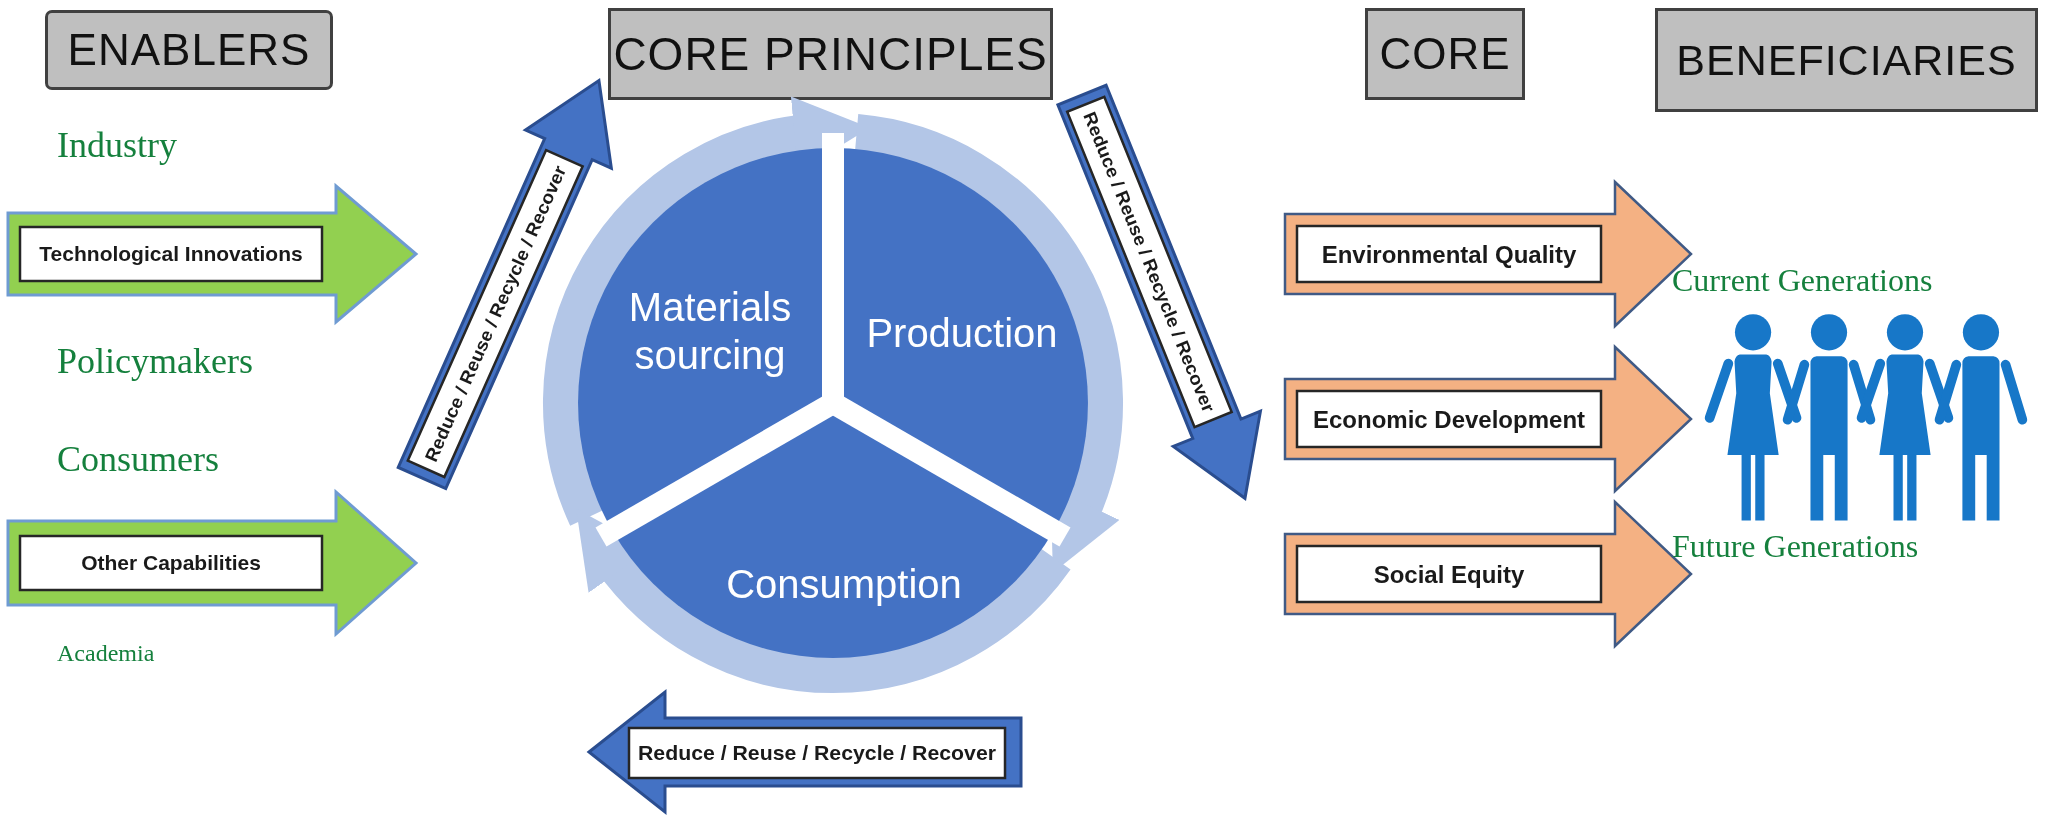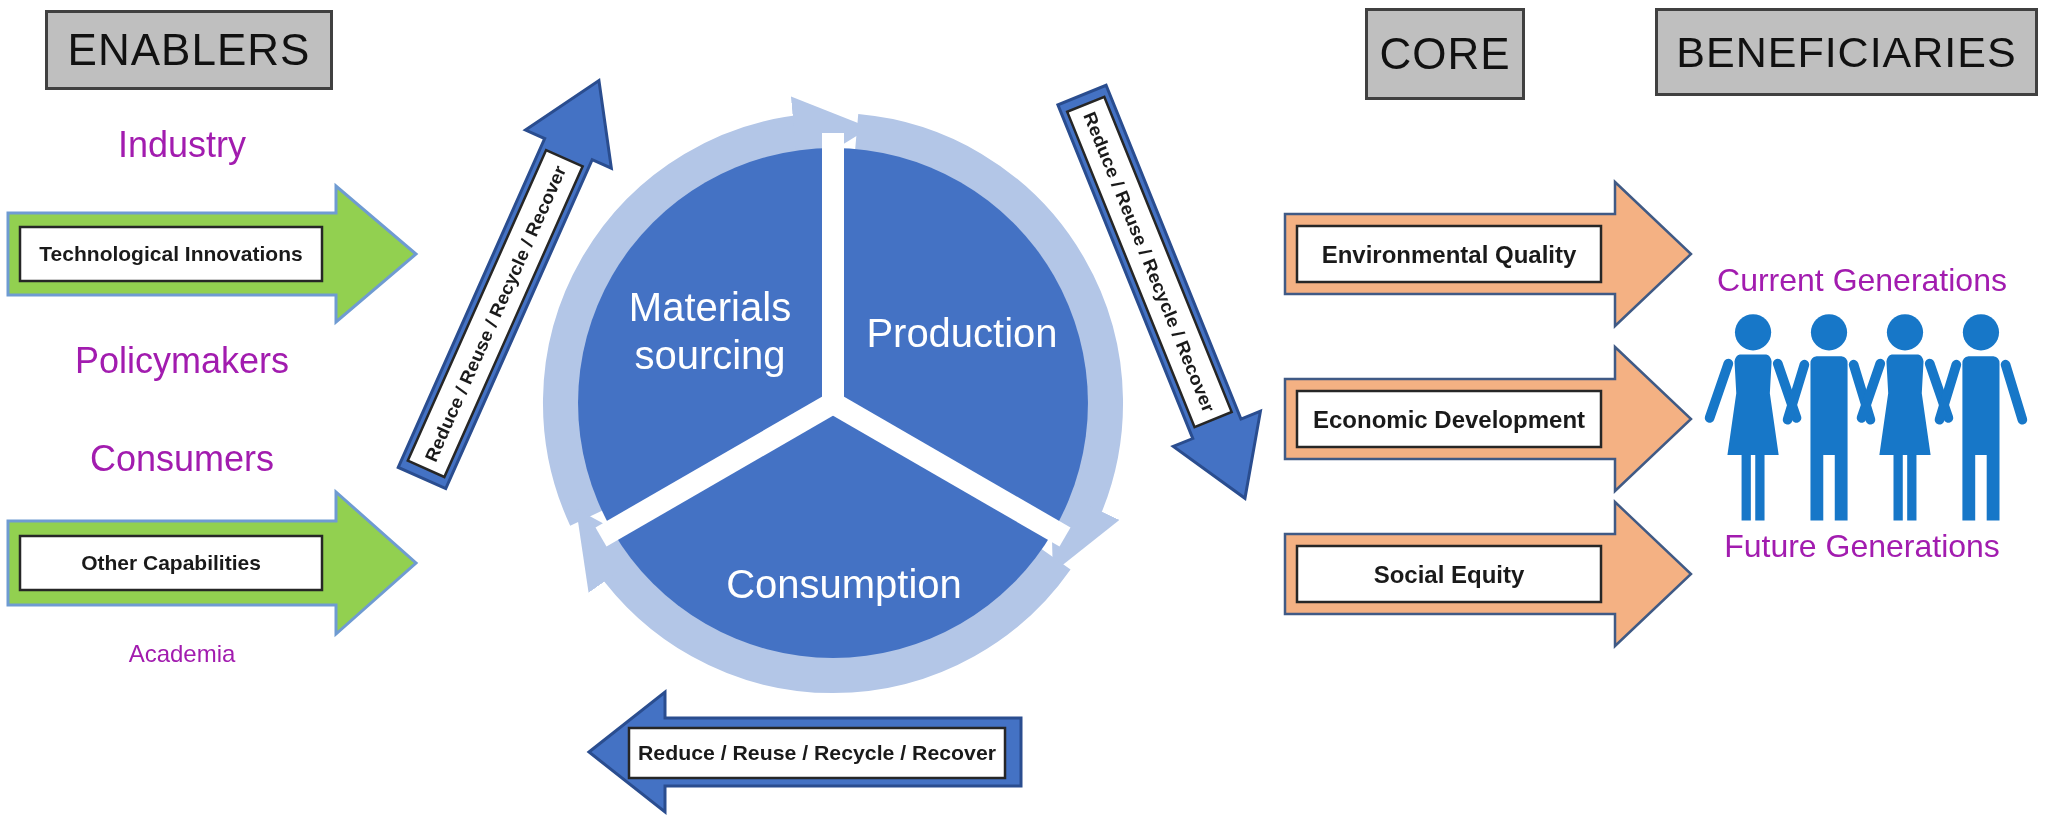--- a/index.html
+++ b/index.html
@@ -1,31 +1,31 @@
 <!DOCTYPE html>
 <html><head>
 <meta charset="utf-8">
 <style>
   html,body{margin:0;padding:0;background:#e8e8e8;}
   .canvas{position:relative;width:2048px;height:832px;background:#ffffff;overflow:hidden;
           font-family:"Liberation Sans", sans-serif;color:#111;}
   .hdr{position:absolute;background:#bfbfbf;border:3px solid #404040;box-sizing:border-box;
        display:flex;align-items:center;justify-content:center;color:#111;letter-spacing:1px;}
-  .plain{position:absolute;text-align:center;color:#a21caf;}
+  .plain{position:absolute;color:#15803d;font-family:Liberation Serif, serif;}
   svg{position:absolute;overflow:visible;}
   .whitebox{fill:#ffffff;stroke:#262626;stroke-width:2.5;}
   .boxlabel{fill:#1a1a1a;font-weight:bold;}
   .pietext{fill:#ffffff;font-size:40px;}
 </style>
 </head>
 <body>
 
 <div class="canvas">
 
-  <div class="hdr" style="left:45px;top:10px;width:288px;height:80px;font-size:44px;">ENABLERS</div>
+  <div class="hdr" style="left:45px;top:10px;width:288px;height:80px;font-size:44px;border-radius:7px;">ENABLERS</div>
 
   <div class="plain" style="left:57px;top:124px;width:250px;font-size:36px;">Industry</div>
 
   <svg style="left:6px;top:183px;" width="412" height="142" viewBox="0 0 412 142">
     <polygon points="2,30 330,30 330,3 410,71 330,139 330,112 2,112" stroke="#6f9bd2" stroke-width="3" fill="#92d050"></polygon>
     <rect class="whitebox" x="14" y="44" width="302" height="54"></rect>
     <text class="boxlabel" x="165" y="78" text-anchor="middle" font-size="21">Technological Innovations</text>
   </svg>
 
   <div class="plain" style="left:57px;top:340px;width:250px;font-size:36px;">Policymakers</div>
@@ -33,20 +33,21 @@
   <div class="plain" style="left:57px;top:438px;width:250px;font-size:36px;">Consumers</div>
 
   <svg style="left:6px;top:488px;" width="412" height="150" viewBox="0 0 412 150">
     <polygon points="2,33 330,33 330,4 410,75 330,146 330,117 2,117" stroke="#6f9bd2" stroke-width="3" fill="#92d050"></polygon>
     <rect class="whitebox" x="14" y="48" width="302" height="54"></rect>
     <text class="boxlabel" x="165" y="82" text-anchor="middle" font-size="21">Other Capabilities</text>
   </svg>
 
   <div class="plain" style="left:57px;top:640px;width:250px;font-size:24px;">Academia</div>
 
+  <div class="hdr" style="left:608px;top:8px;width:445px;height:92px;font-size:46px;">CORE PRINCIPLES</div>
 
   <svg style="left:528px;top:98px;" width="610" height="610" viewBox="-5 -5 610 610">
     <defs>
       <marker id="cycArrow" viewBox="0 0 10 10" refX="2" refY="5" markerWidth="2" markerHeight="2" orient="auto" markerUnits="strokeWidth">
         <path d="M0,0 L10,5 L0,10 Z" fill="#b3c6e7"></path>
       </marker>
     </defs>
 
     <path d="M54.4,414.6 A271,271 0 0 1 276.4,30" fill="none" stroke-width="38" marker-end="url(#cycArrow)" stroke="#b3c6e7"></path>
     <path d="M323.6,30 A271,271 0 0 1 545.6,414.6" fill="none" stroke-width="38" marker-end="url(#cycArrow)" stroke="#b3c6e7"></path>
@@ -103,21 +104,21 @@
     <rect class="whitebox" x="14" y="48" width="304" height="56"></rect>
     <text x="166" y="85" text-anchor="middle" font-size="24" font-weight="600" fill="#1a1a1a">Economic Development</text>
   </svg>
 
   <svg style="left:1283px;top:498px;" width="410" height="152" viewBox="0 0 410 152">
     <polygon points="2,36 332,36 332,4 408,76 332,148 332,116 2,116" stroke="#405a85" stroke-width="2.5" fill="#f4b183"></polygon>
     <rect class="whitebox" x="14" y="48" width="304" height="56"></rect>
     <text x="166" y="85" text-anchor="middle" font-size="24" font-weight="600" fill="#1a1a1a">Social Equity</text>
   </svg>
 
-  <div class="hdr" style="left:1655px;top:8px;width:383px;height:88px;font-size:43px;">BENEFICIARIES</div>
+  <div class="hdr" style="left:1655px;top:8px;width:383px;height:104px;font-size:43px;">BENEFICIARIES</div>
 
   <div class="plain" style="left:1672px;top:262px;width:380px;font-size:32px;">Current Generations</div>
 
   <svg style="left:1702px;top:312px;" width="330" height="212" viewBox="0 0 362 240">
     <g transform="translate(2,0)" fill="#1777c8">
       <circle cx="50" cy="23" r="20.5"></circle>
       <path d="M35,48 L65,48 Q70,49 71,56 L69,92 L79,162 L63,162 L63,236 L52.5,236 L52.5,162 L47.5,162 L47.5,236 L37,236 L37,162 L21,162 L31,92 L29,56 Q30,49 35,48 Z"></path>
       <rect x="-11" y="0" width="11" height="76" rx="5.5" transform="translate(29,55) rotate(19)"></rect>
       <rect x="0" y="0" width="11" height="76" rx="5.5" transform="translate(71,55) rotate(-19)"></rect>
     </g>

